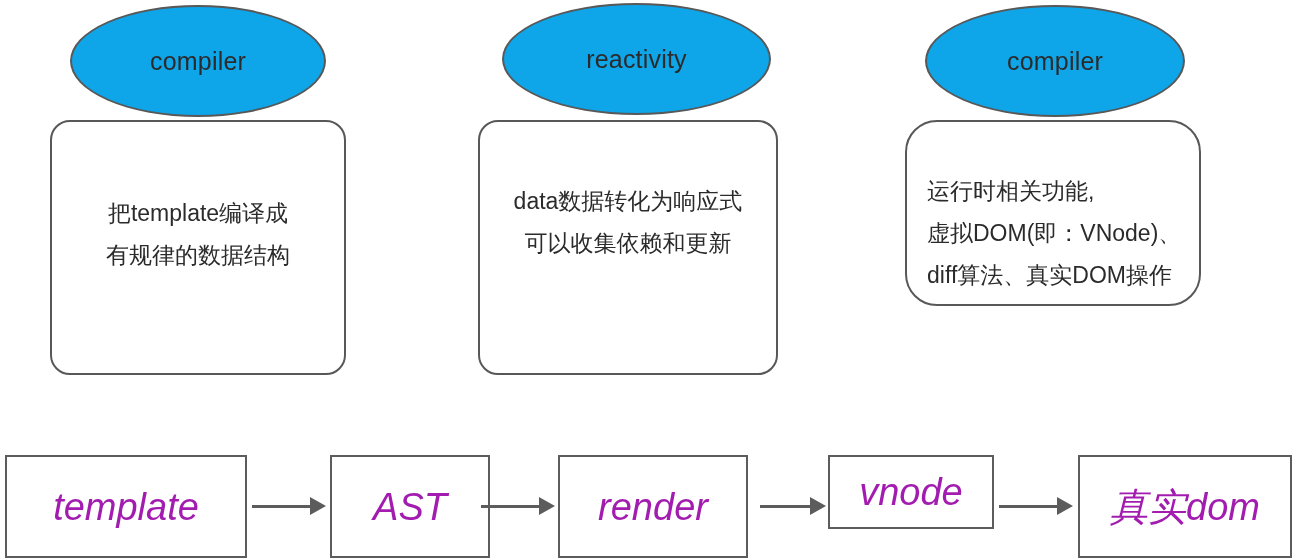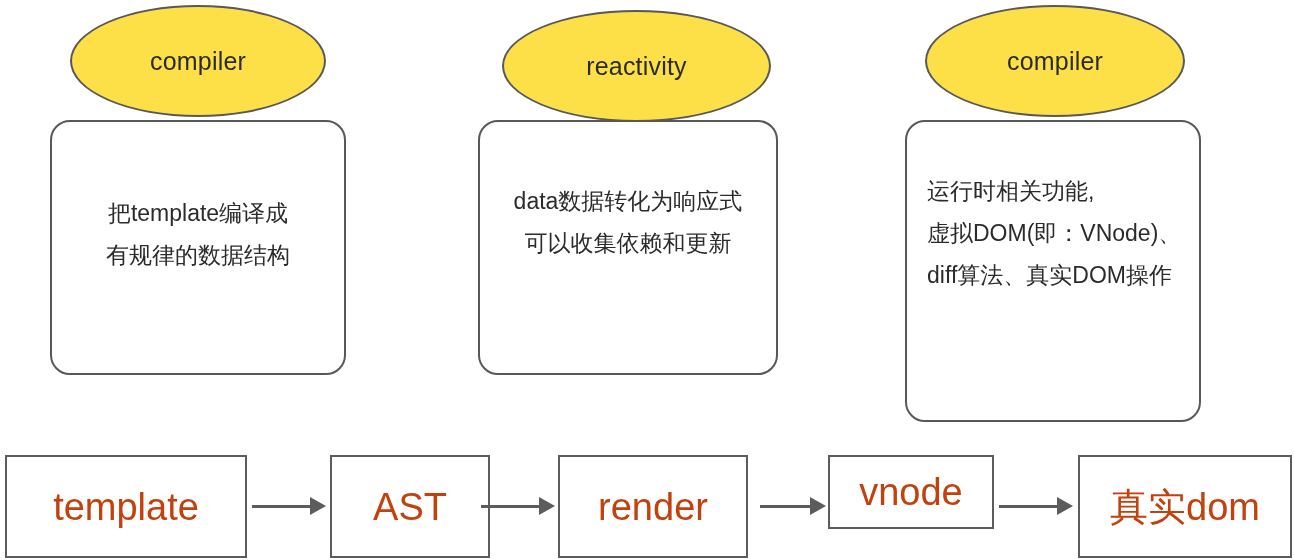--- a/index.html
+++ b/index.html
@@ -28,21 +28,21 @@
   .concept-group {
     position: absolute;
     top: 0;
   }
 
   .concept-ellipse {
     position: absolute;
     box-sizing: border-box;
     border: 2.6px solid #585858;
     border-radius: 50%;
-    background: #fde047;
+    background: #0ea5e9;
     display: flex;
     align-items: center;
     justify-content: center;
     z-index: 3;
   }
   .concept-ellipse .ellipse-label {
     font-size: 25px;
     line-height: 1;
     color: #2b2b2b;
     letter-spacing: 0.2px;
@@ -75,22 +75,23 @@
     box-sizing: border-box;
     border: 2.2px solid #5c5c5c;
     background: #ffffff;
     display: flex;
     align-items: center;
     justify-content: center;
   }
   .pipeline-label {
     font-size: 38px;
     line-height: 1;
-    color: #c2410c;
+    color: #a21caf;
     white-space: nowrap;
+    font-style: italic;
   }
 
   .pipeline-arrow {
     position: absolute;
     height: 18px;
     display: flex;
     align-items: center;
   }
   .pipeline-arrow .shaft {
     height: 3px;
@@ -115,34 +116,34 @@
     <div class="concept-ellipse" style="left:70px; top:5px; width:256px; height:112px;">
       <span class="ellipse-label">compiler</span>
     </div>
     <div class="concept-card" style="left:50px; top:120px; width:296px; height:255px;padding-left:16px;">
       <div class="card-text center" style="top:70px;">把template编译成
 有规律的数据结构</div>
     </div>
   </div>
 
   <div class="concept-group">
-    <div class="concept-ellipse" style="left:502px; top:10px; width:269px; height:112px;">
+    <div class="concept-ellipse" style="left:502px; top:3px; width:269px; height:112px;">
       <span class="ellipse-label">reactivity</span>
     </div>
     <div class="concept-card" style="left:478px; top:120px; width:300px; height:255px;">
       <div class="card-text center" style="top:58px;">data数据转化为响应式
 可以收集依赖和更新</div>
     </div>
   </div>
 
   <div class="concept-group">
     <div class="concept-ellipse" style="left:925px; top:5px; width:260px; height:112px;">
       <span class="ellipse-label">compiler</span>
     </div>
-    <div class="concept-card" style="left:905px; top:120px; width:296px; height:302px;">
+    <div class="concept-card" style="left:905px; top:120px; width:296px; height:186px;border-radius:32px;">
       <div class="card-text left" style="top:48px; left:20px; right:10px;">运行时相关功能,
 虚拟DOM(即：VNode)、
 diff算法、真实DOM操作</div>
     </div>
   </div>
 
   <div>
 
     <div class="pipeline-box" style="left:5px; top:455px; width:242px; height:103px;">
       <span class="pipeline-label">template</span>

